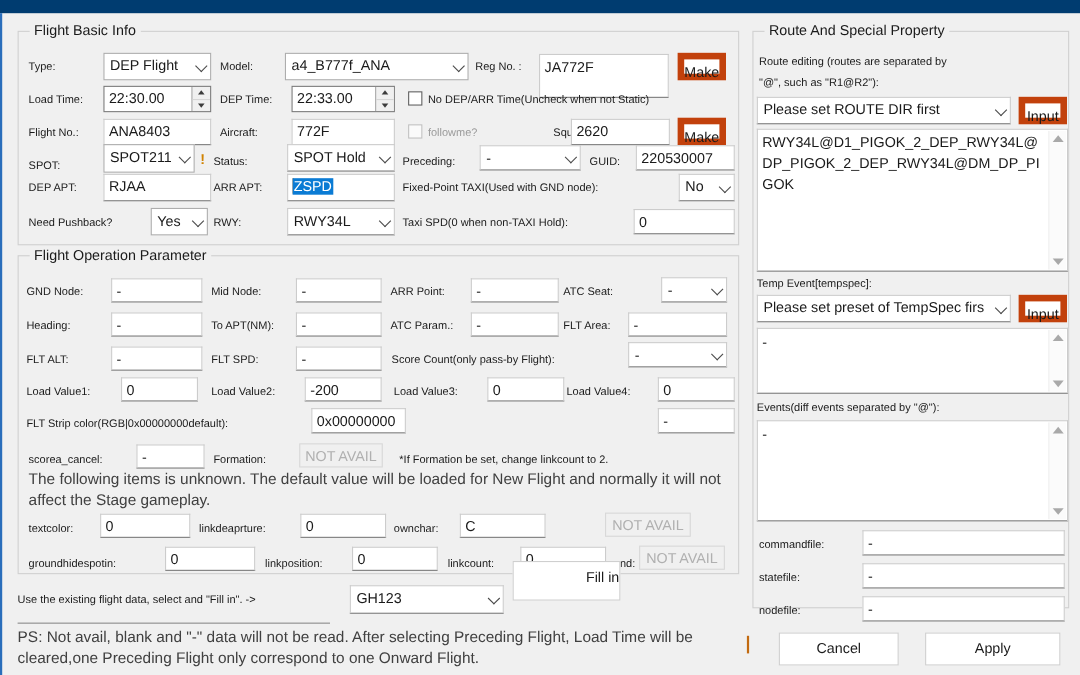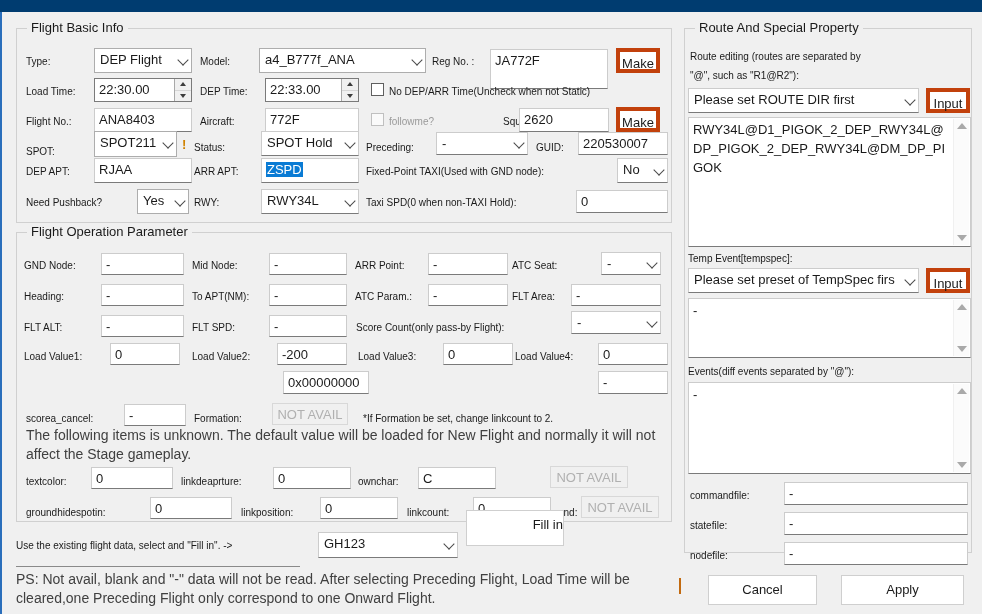--- a/index.html
+++ b/index.html
@@ -132,21 +132,21 @@
   .spin .btns i:first-child::after {
     border-bottom: 4px solid #3c3c3c; margin-top: -2px;
   }
   .spin .btns i:last-child::after {
     border-top: 4px solid #3c3c3c; margin-top: -2px;
   }
 
   .btn {
     position: absolute;
     background: #ffffff;
-    border: 4px solid #c2410c;
+    border: 6px solid #c2410c;
     box-shadow: 0 0 0 0 transparent;
     font-size: 13px;
     color: #1a1a1a;
     text-align: center;
     line-height: 23px;
     white-space: nowrap;
   }
   .btn.big { line-height: 27px; border: 1px solid #cfcfcf; }
 
   .chk {
@@ -333,20 +333,21 @@
 
   <div class="lbl" style="left:24px; top:350px;">Load Value1:</div>
   <div class="tf" style="left:110px; top:343px; width:70px; height:22px;">0</div>
   <div class="lbl" style="left:192px; top:350px;">Load Value2:</div>
   <div class="tf" style="left:277px; top:343px; width:70px; height:22px;">-200</div>
   <div class="lbl" style="left:358px; top:350px;">Load Value3:</div>
   <div class="tf" style="left:443px; top:343px; width:70px; height:22px;">0</div>
   <div class="lbl" style="left:515px; top:350px;">Load Value4:</div>
   <div class="tf" style="left:598px; top:343px; width:70px; height:22px;">0</div>
 
+  <div class="lbl" style="left:24px; top:379px;">FLT Strip color(RGB|0x00000000default):</div>
   <div class="tf" style="left:283px; top:371px; width:86px; height:23px;">0x00000000</div>
   <div class="tf" style="left:598px; top:371px; width:70px; height:23px;">-</div>
 
   <div class="lbl" style="left:26px; top:412px;">scorea_cancel:</div>
   <div class="tf" style="left:124px; top:404px; width:62px; height:22px;">-</div>
   <div class="lbl" style="left:194px; top:412px;">Formation:</div>
   <div class="tf ro" style="left:272px; top:403px; width:76px; height:22px;">NOT AVAIL</div>
   <div class="lbl" style="left:363px; top:412px;">*If Formation be set, change linkcount to 2.</div>
 
   <div class="note" style="left:26px; top:426px; width:640px;">The following items is unknown. The default value will be loaded for New Flight and normally it will not</div>

